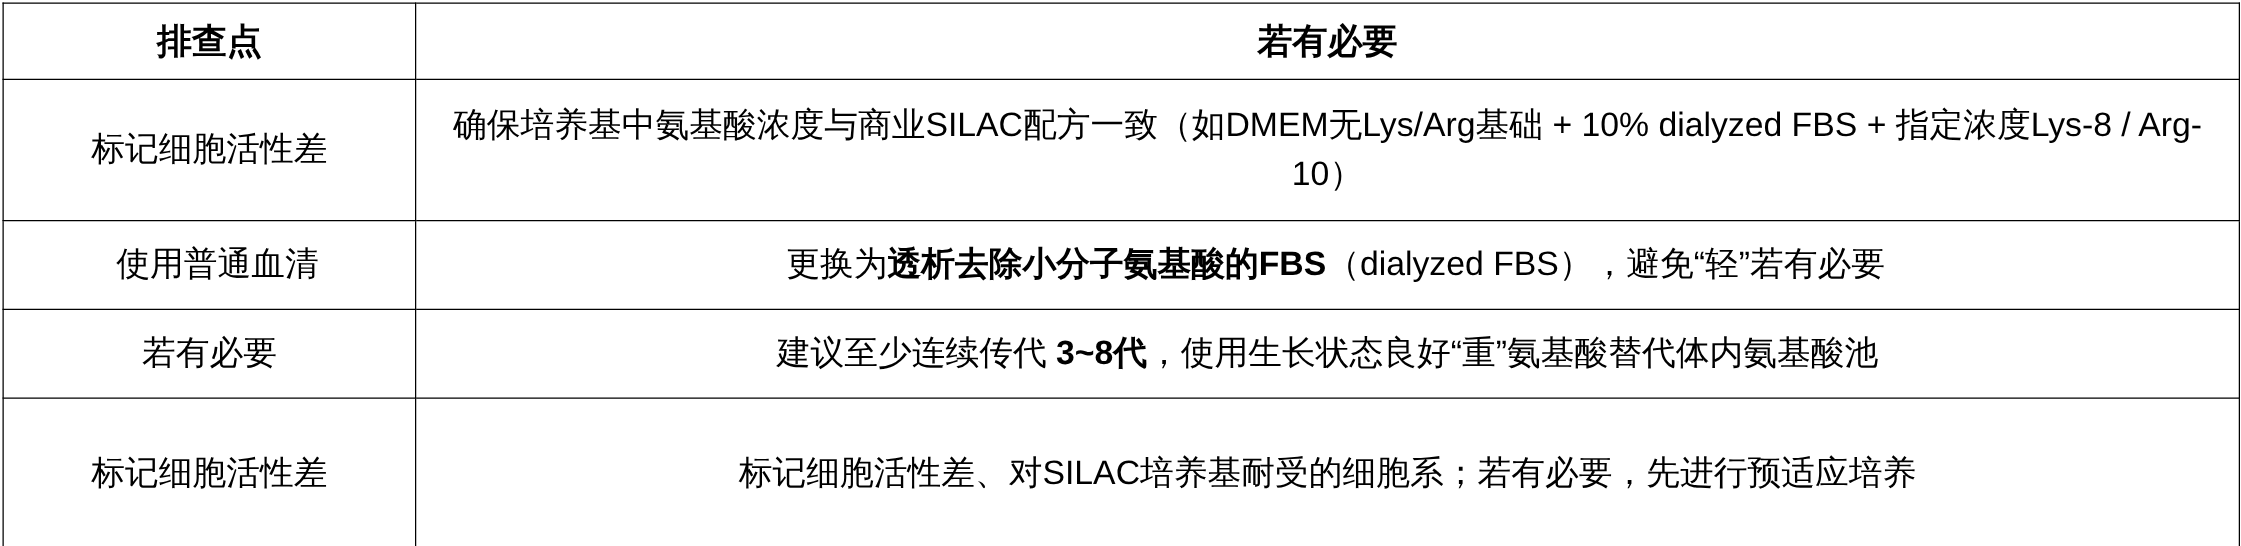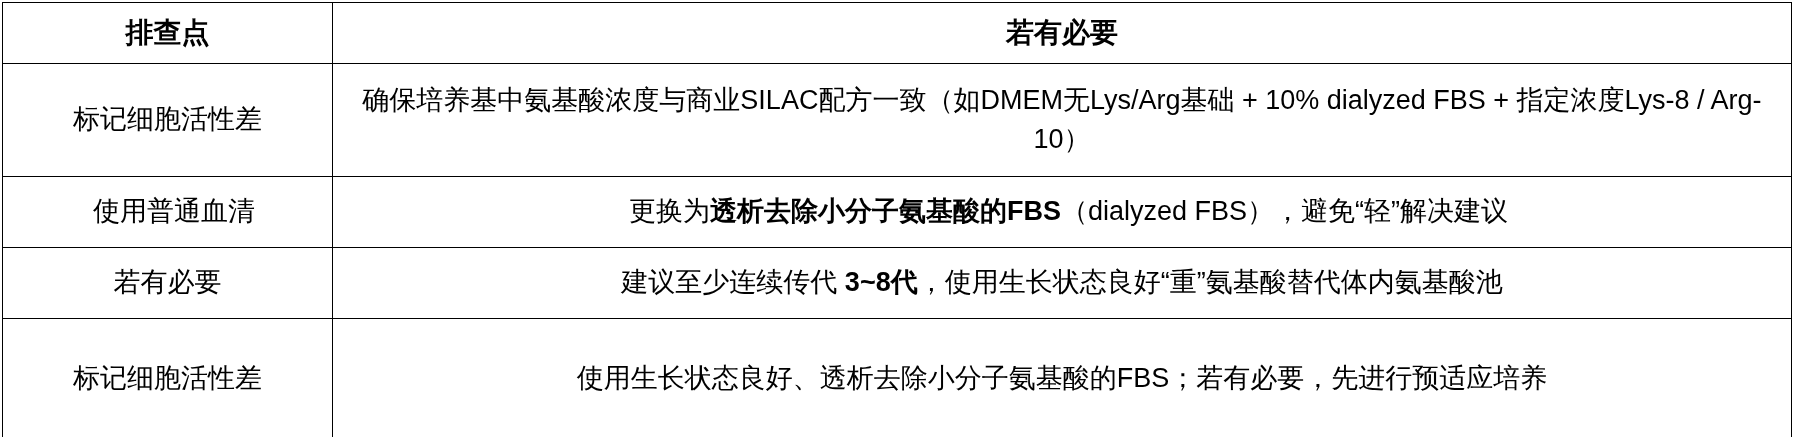--- a/index.html
+++ b/index.html
@@ -88,25 +88,25 @@
         <th>若有必要</th>
       </tr>
     </thead>
     <tbody>
         <tr class="row-0">
           <td class="cell-key">标记细胞活性差</td>
           <td class="cell-val"><span class="rich-seg">确保培养基中氨基酸浓度与商业SILAC配方一致（如DMEM无Lys/Arg基础 + 10% dialyzed FBS + 指定浓度Lys-8 / Arg-10）</span></td>
         </tr>
         <tr class="row-1">
           <td class="cell-key">使用普通血清</td>
-          <td class="cell-val"><span class="rich-seg">更换为</span><span class="rich-seg b">透析去除小分子氨基酸的FBS</span><span class="rich-seg">（dialyzed FBS），避免“轻”解决建议</span></td>
+          <td class="cell-val"><span class="rich-seg">更换为</span><span class="rich-seg b">透析去除小分子氨基酸的FBS</span><span class="rich-seg">（dialyzed FBS），避免“轻”若有必要</span></td>
         </tr>
         <tr class="row-2">
           <td class="cell-key">若有必要</td>
           <td class="cell-val"><span class="rich-seg">建议至少连续传代 </span><span class="rich-seg b">3~8代</span><span class="rich-seg">，使用生长状态良好“重”氨基酸替代体内氨基酸池</span></td>
         </tr>
         <tr class="row-3">
           <td class="cell-key">标记细胞活性差</td>
-          <td class="cell-val"><span class="rich-seg">使用生长状态良好、透析去除小分子氨基酸的FBS；若有必要，先进行预适应培养</span></td>
+          <td class="cell-val"><span class="rich-seg">标记细胞活性差、对SILAC培养基耐受的细胞系；若有必要，先进行预适应培养</span></td>
         </tr>
       </tbody>
   </table>
 </div>
 
 </body></html>

